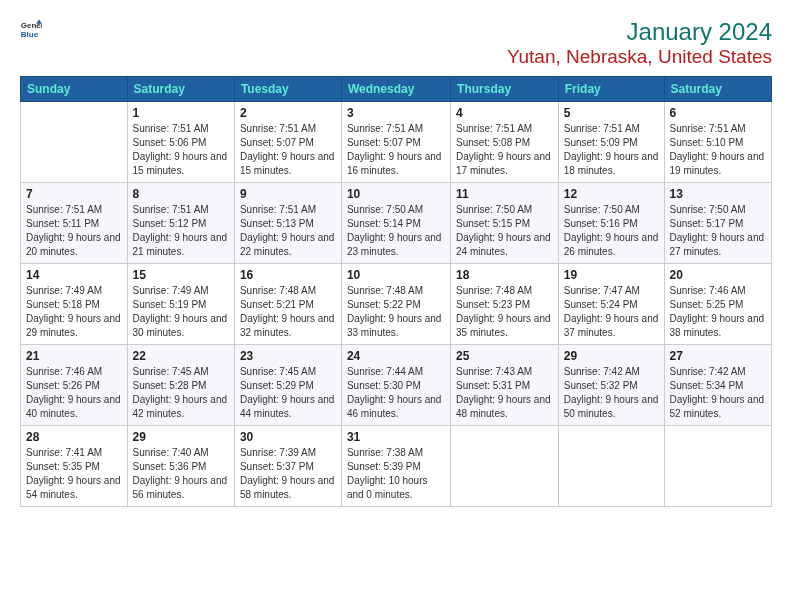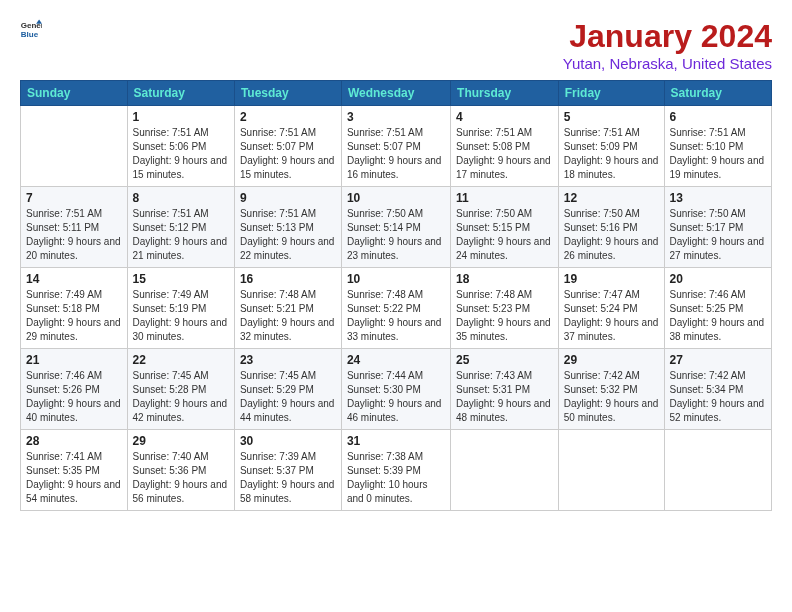--- a/index.html
+++ b/index.html
@@ -29,27 +29,27 @@
     }
     .logo-icon {
       width: 22px;
       height: 22px;
       margin-right: 4px;
     }
     .title-block {
       text-align: right;
     }
     .month-title {
-      font-size: 32px;
-      font-weight: bold;
+      font-size: 24px;
+      font-weight: normal;
+      color: #0f766e;
+    }
+    .location {
+      font-size: 19px;
       color: #b91c1c;
-    }
-    .location {
-      font-size: 15px;
-      color: #6d28d9;
     }
     .calendar {
       width: 100%;
       border-collapse: collapse;
       border: 1px solid #ccc;
       font-size: 11px;
     }
     .calendar th {
       background: #2060a0;
       color: #5eead4;

